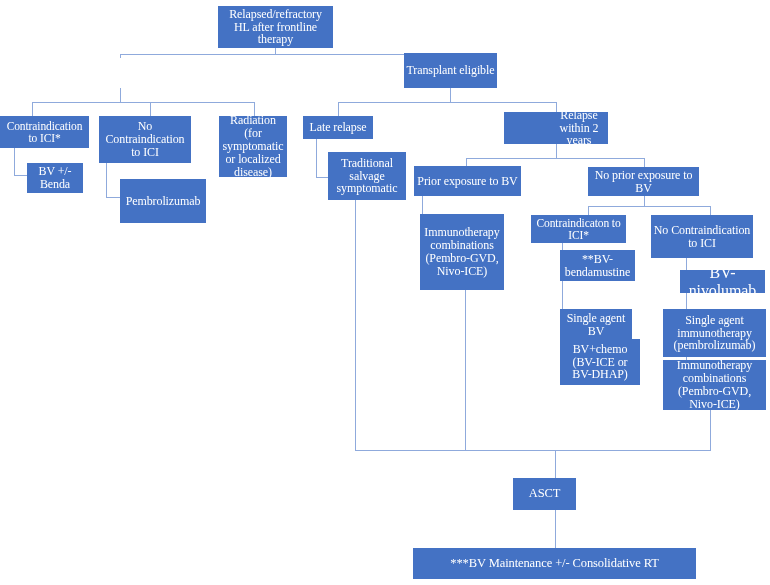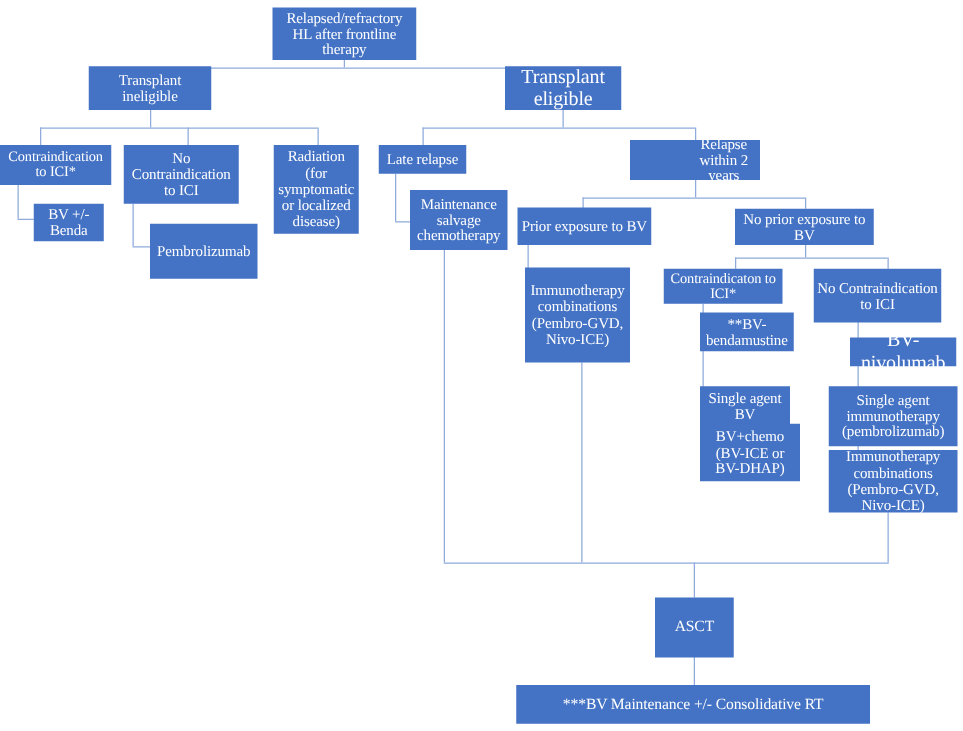--- a/index.html
+++ b/index.html
@@ -102,54 +102,51 @@
   <div class="conn h" style="left:355px; top:450px; width:356px;"></div>
 
   <div class="conn v" style="left:555px; top:450px; height:28px;"></div>
 
   <div class="conn v" style="left:555px; top:510px; height:38px;"></div>
 
   <div class="node" style="left:218px; top:6px; width:115px; height:42px; font-size:12px;">
     <span>Relapsed/refractory HL after frontline therapy</span>
   </div>
 
-  <div class="node" style="left:71px; top:53px; width:98px; height:35px; font-size:12px;">
-    <span>Transplant ineligible</span>
-  </div>
-
-  <div class="node" style="left:404px; top:53px; width:93px; height:35px; font-size:16px;">
+
+  <div class="node" style="left:404px; top:53px; width:93px; height:35px; font-size:12px;">
     <span>Transplant eligible</span>
   </div>
 
   <div class="node" style="left:0px; top:116px; width:89px; height:32px; font-size:11.5px;">
     <span>Contraindication to ICI*</span>
   </div>
 
   <div class="node" style="left:27px; top:163px; width:56px; height:30px; font-size:12px;">
     <span>BV +/- Benda</span>
   </div>
 
   <div class="node" style="left:99px; top:116px; width:92px; height:47px; font-size:12px;">
     <span>No Contraindication to ICI</span>
   </div>
 
   <div class="node" style="left:120px; top:179px; width:86px; height:44px; font-size:12px;">
     <span>Pembrolizumab</span>
   </div>
 
-  <div class="node" style="left:219px; top:116px; width:68px; height:71px; font-size:12px;">
+  <div class="node" style="left:219px; top:116px; width:68px; height:61px; font-size:12px;">
     <span>Radiation (for symptomatic or localized disease)</span>
   </div>
 
   <div class="node" style="left:303px; top:116px; width:70px; height:23px; font-size:12px;">
     <span>Late relapse</span>
   </div>
 
   <div class="node" style="left:328px; top:152px; width:78px; height:48px; font-size:12px;">
-    <span>Maintenance salvage chemotherapy</span>
+    <span>Traditional salvage symptomatic</span>
   </div>
 
   <div class="node" style="left:504px; top:112px; width:104px; height:32px; font-size:12px;padding-left:48px;">
     <span>Relapse within 2 years</span>
   </div>
 
   <div class="node" style="left:414px; top:166px; width:107px; height:30px; font-size:12px;">
     <span>Prior exposure to BV</span>
   </div>
 
@@ -186,21 +183,21 @@
   </div>
 
   <div class="node" style="left:663px; top:309px; width:103px; height:48px; font-size:12px;">
     <span>Single agent immunotherapy (pembrolizumab)</span>
   </div>
 
   <div class="node" style="left:663px; top:360px; width:103px; height:50px; font-size:12px;">
     <span>Immunotherapy combinations (Pembro-GVD, Nivo-ICE)</span>
   </div>
 
-  <div class="node" style="left:524px; top:478px; width:63px; height:48px; font-size:12.5px;">
+  <div class="node" style="left:513px; top:478px; width:63px; height:32px; font-size:12.5px;">
     <span>ASCT</span>
   </div>
 
   <div class="node" style="left:413px; top:548px; width:283px; height:31px; font-size:12.5px;">
     <span>***BV Maintenance +/- Consolidative RT</span>
   </div>
 
 </div>
 
 </body></html>

